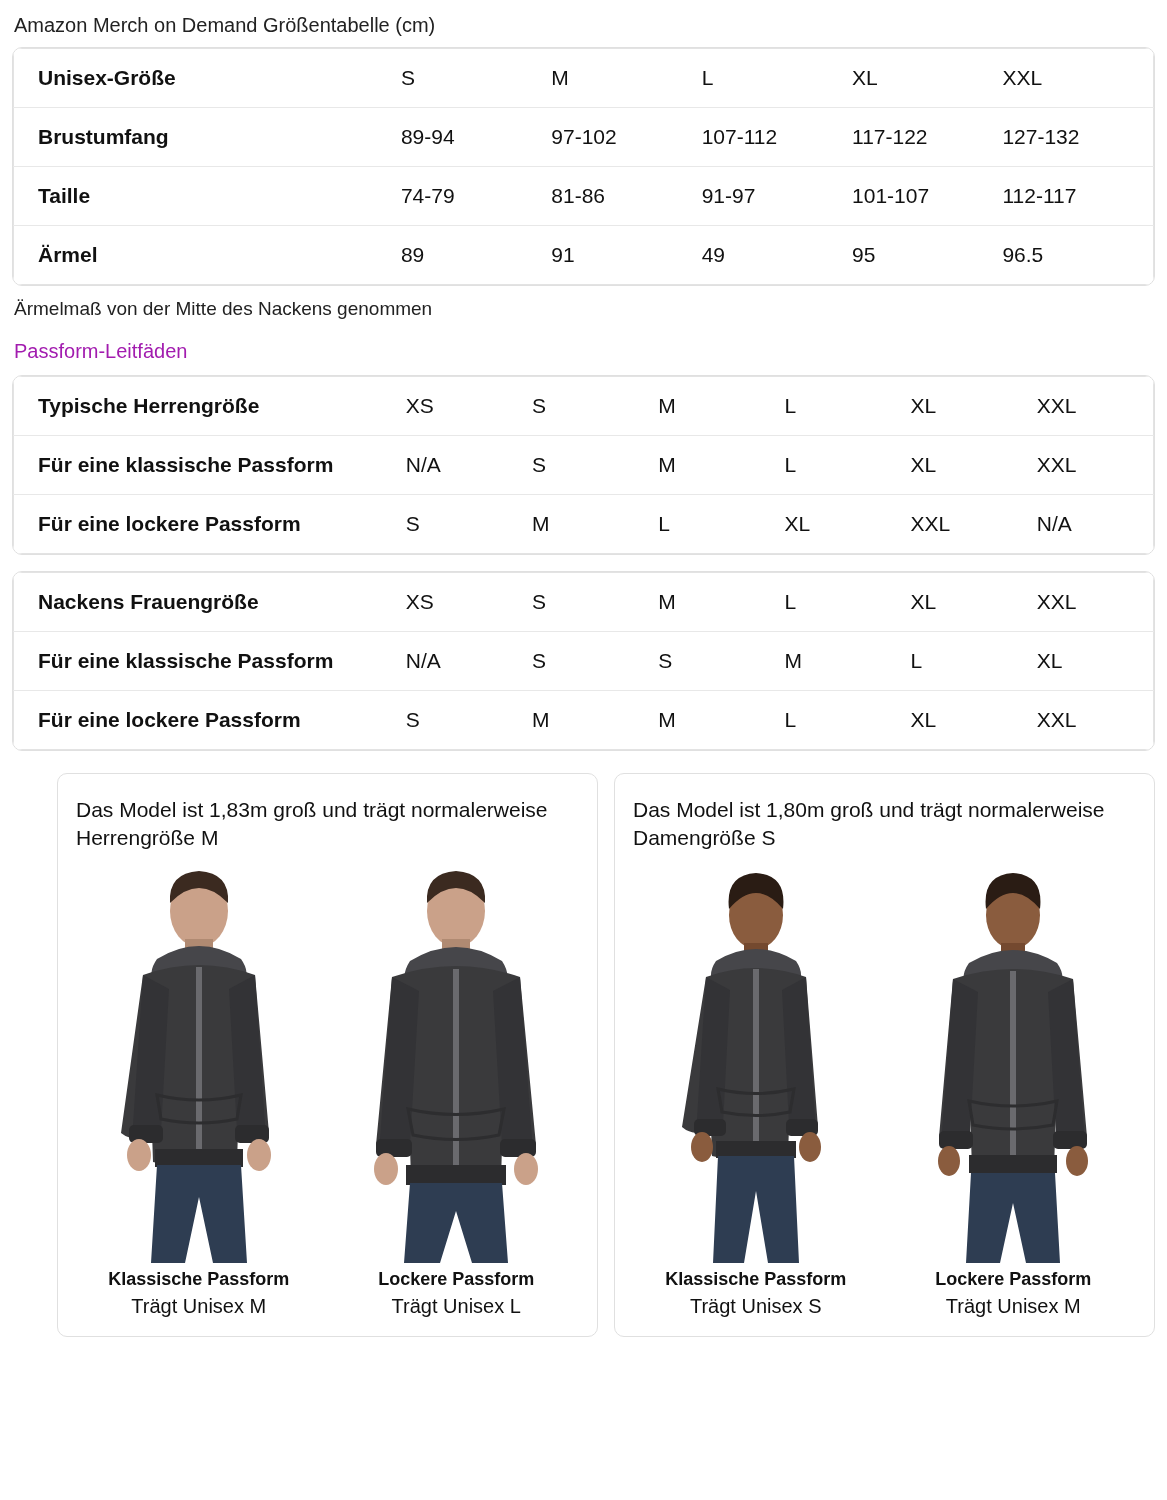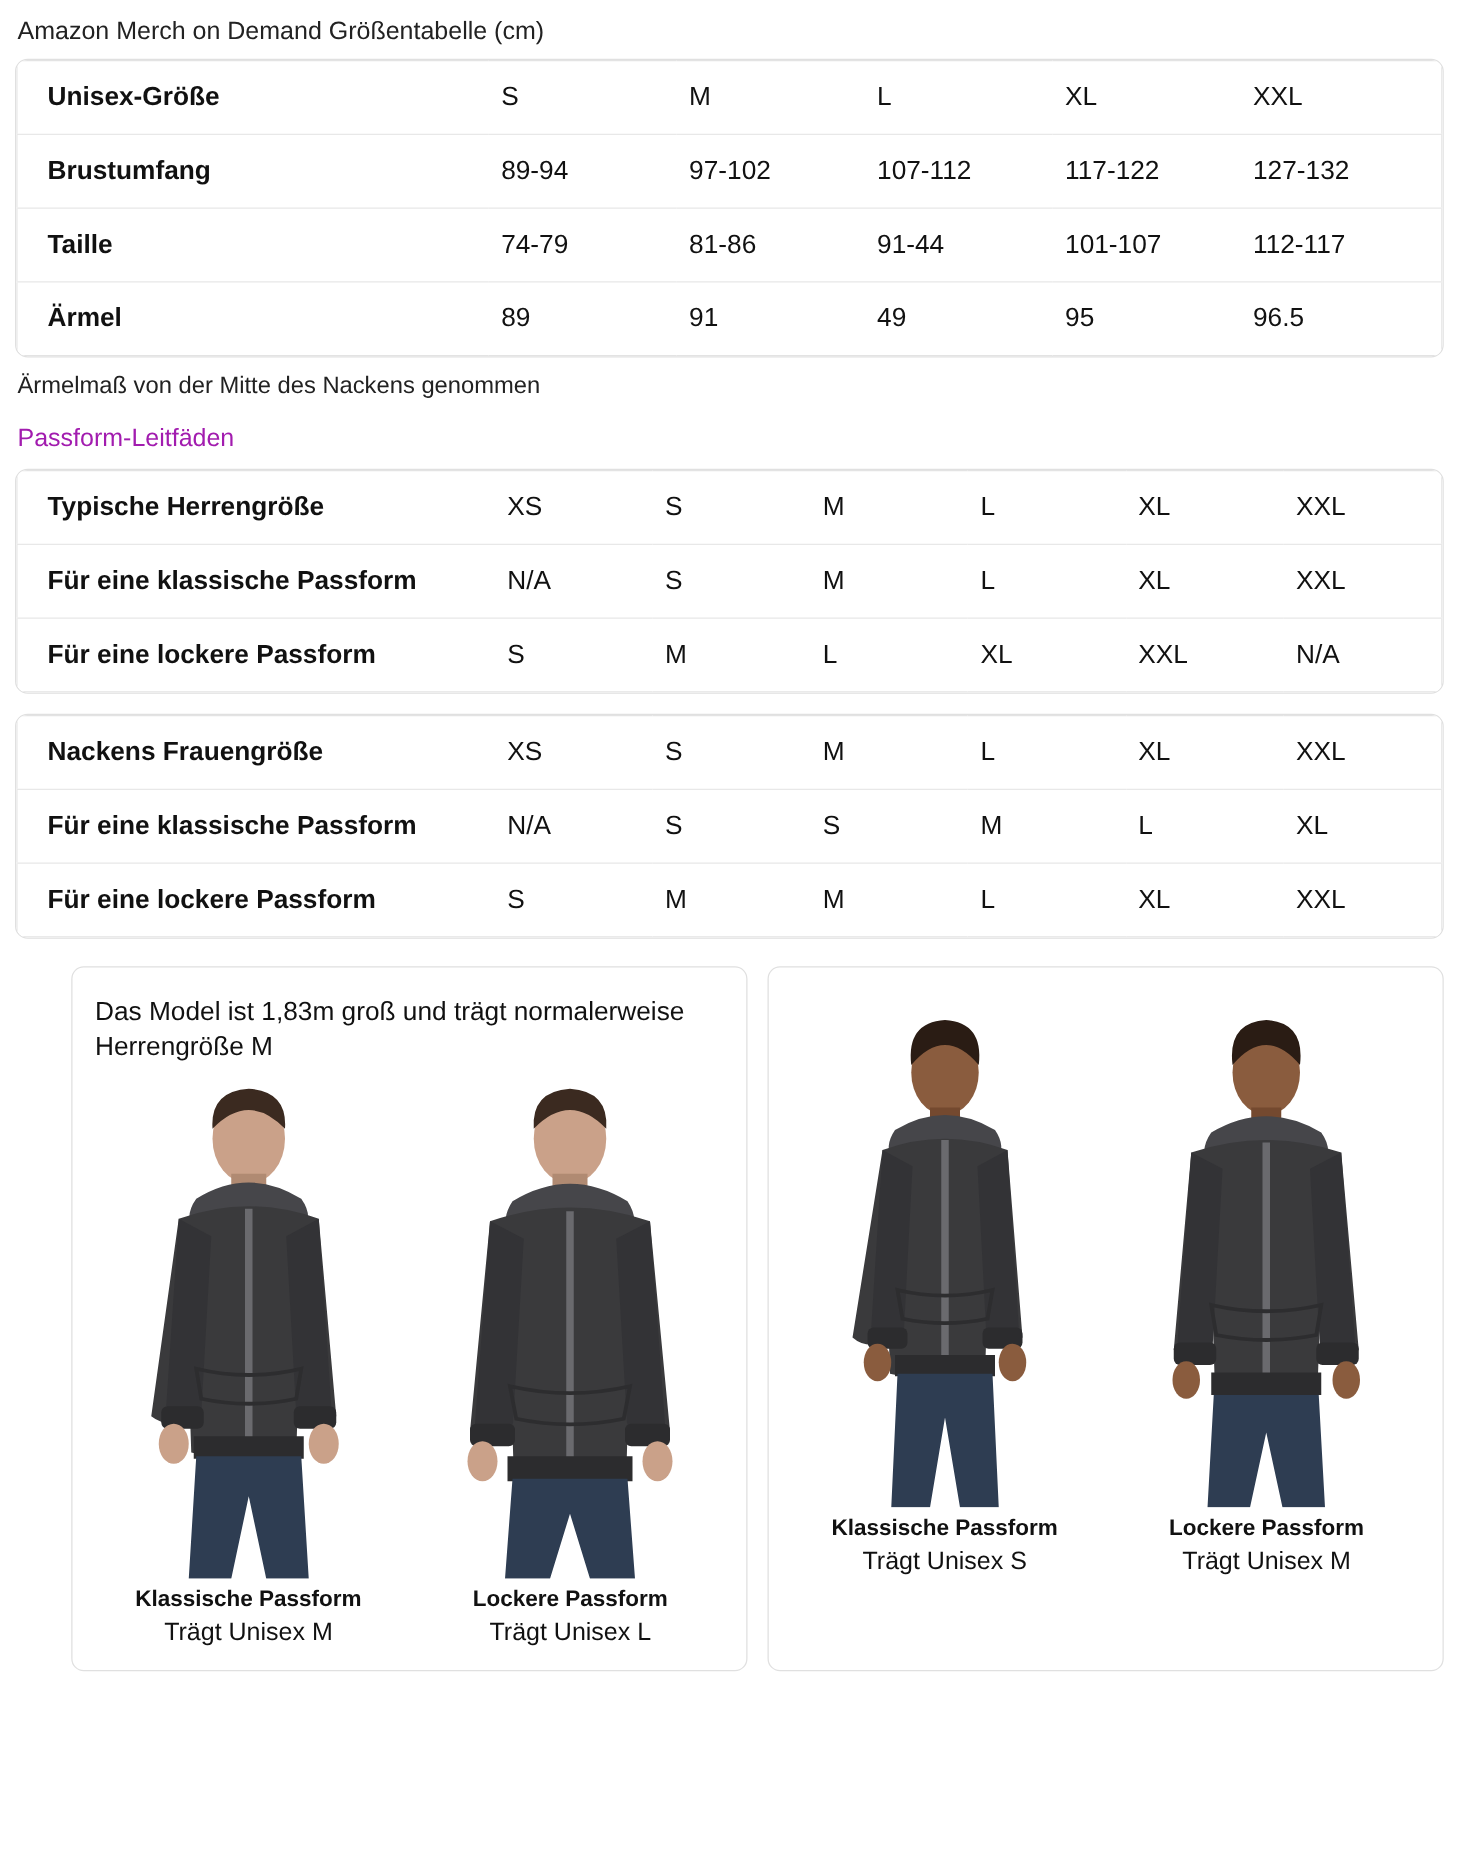--- a/index.html
+++ b/index.html
@@ -153,21 +153,21 @@
           <td>89-94</td>
           <td>97-102</td>
           <td>107-112</td>
           <td>117-122</td>
           <td>127-132</td>
         </tr>
         <tr>
           <td class="rowhead">Taille</td>
           <td>74-79</td>
           <td>81-86</td>
-          <td>91-44</td>
+          <td>91-97</td>
           <td>101-107</td>
           <td>112-117</td>
         </tr>
         <tr>
           <td class="rowhead">Ärmel</td>
           <td>89</td>
           <td>91</td>
           <td>49</td>
           <td>95</td>
           <td>96.5</td>
@@ -312,20 +312,21 @@
             </svg>
           </div>
           <div class="figcap-title">Lockere Passform</div>
           <div class="figcap-sub">Trägt Unisex L</div>
         </div>
 
       </div>
     </div>
 
     <div class="modelcard">
+      <div class="modeltext">Das Model ist 1,80m groß und trägt normalerweise Damengröße S</div>
       <div class="figrow">
 
         <div class="fig">
           <div class="figimg">
             <svg class="person" width="240" height="400" viewBox="0 0 240 400">
               <ellipse cx="120" cy="52" rx="27" ry="34" fill="#8a5c3e"></ellipse>
               <path d="M93 46 q27 -32 54 0 q4 -34 -27 -36 q-31 2 -27 36z" fill="#2a1c14"></path>
               <rect x="108" y="80" width="24" height="18" fill="#74492f"></rect>
               <path d="M80 98 q40 -24 80 0 q9 13 2 25 q-42 -21 -84 0 q-7 -12 2 -25z" fill="#46464a"></path>
               <path d="M70 114 q50 -18 100 0 l12 150 q-9 8 -22 5 l-4 -92 -4 116 q-39 9 -76 0 l-4 -116 -4 92 q-13 3 -22 -5z" fill="#3a3a3c"></path>

